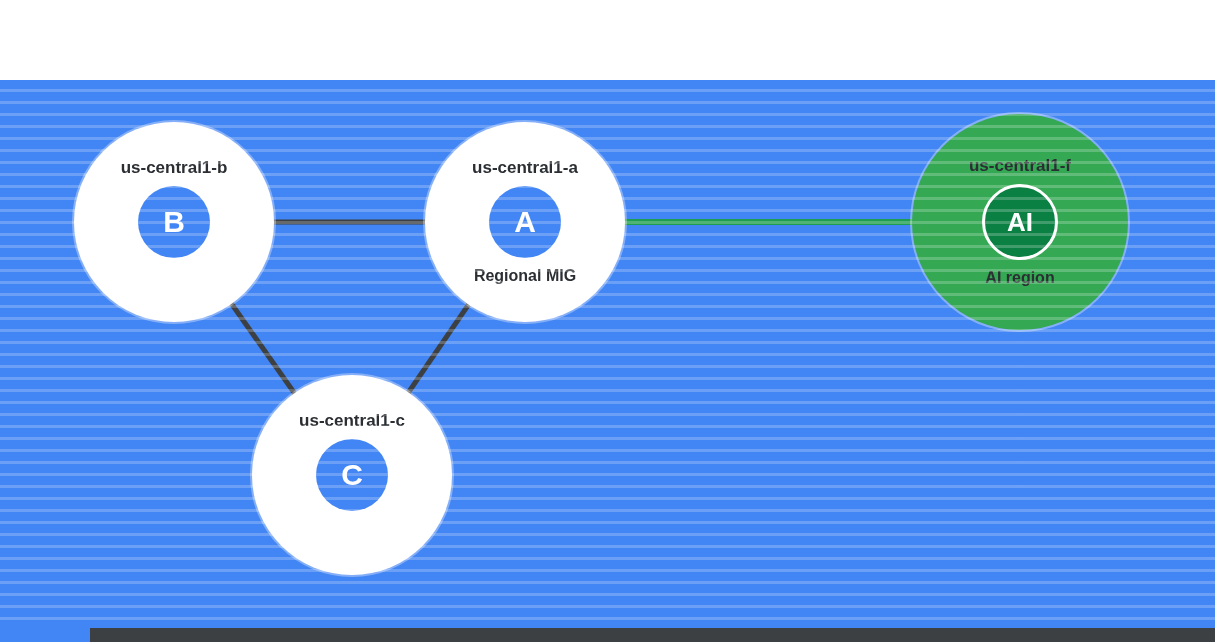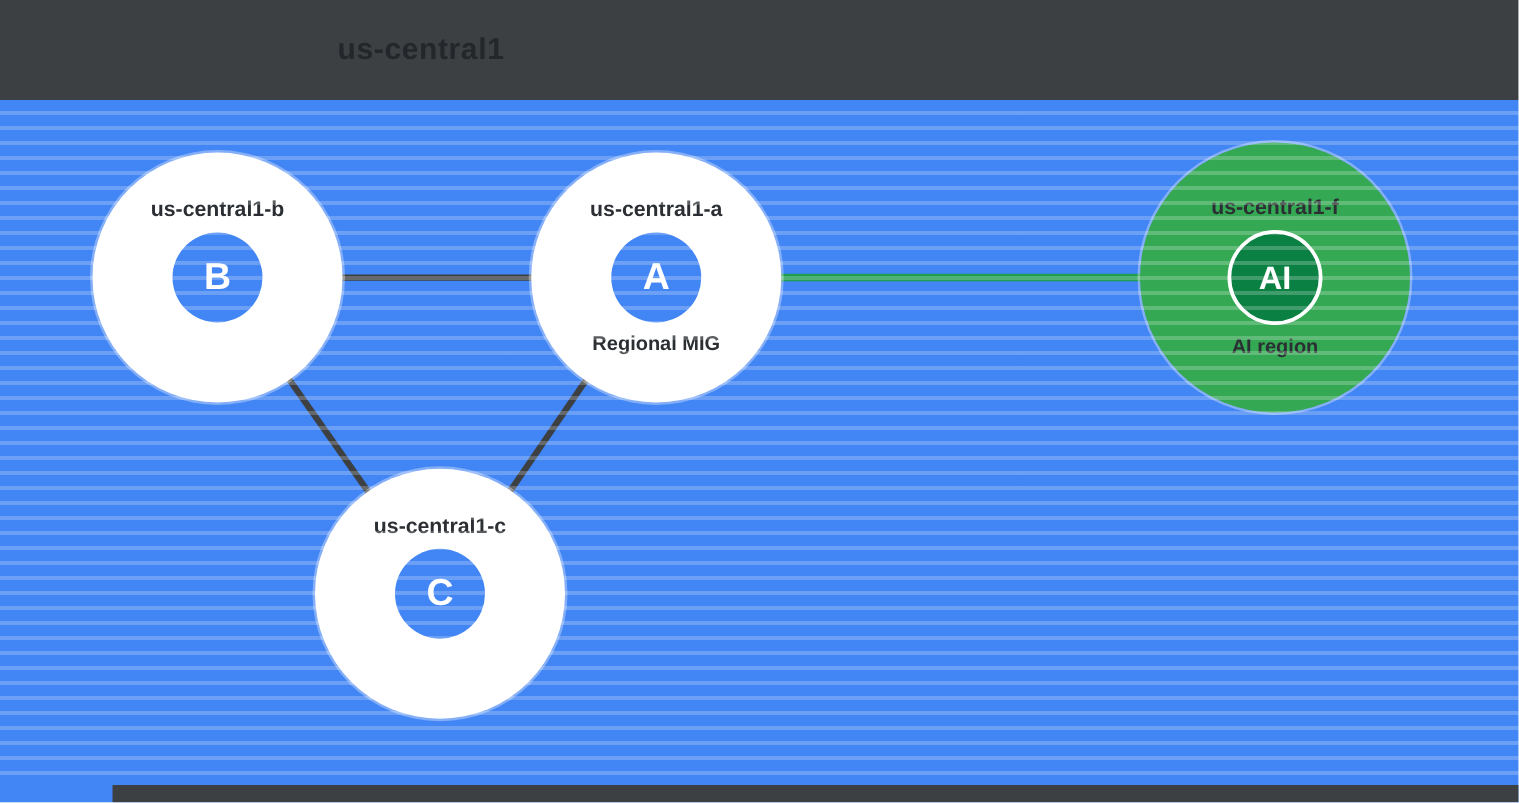--- a/index.html
+++ b/index.html
@@ -41,23 +41,20 @@
            background:repeating-linear-gradient(180deg, rgba(255,255,255,0) 0px, rgba(255,255,255,0) 9px,
                        rgba(255,255,255,.22) 9px, rgba(255,255,255,.22) 12px);}
 </style>
 </head>
 <body>
 
 <div class="stage">
 
   <div class="region"></div>
 
-  <div class="banner">
-    <div class="banner-title">us-central1</div>
-  </div>
 
   <svg class="edges" viewBox="0 0 1215 642">
     <line x1="525" y1="222" x2="1020" y2="222" stroke="#1e9e50" stroke-width="6"></line>
     <line x1="174" y1="222" x2="525" y2="222" stroke="#3c4043" stroke-width="5"></line>
     <line x1="174" y1="222" x2="352" y2="475" stroke="#3c4043" stroke-width="5"></line>
     <line x1="525" y1="222" x2="352" y2="475" stroke="#3c4043" stroke-width="5"></line>
   </svg>
 
   <div class="zone zone-b">
     <div class="zone-label">us-central1-b</div>

